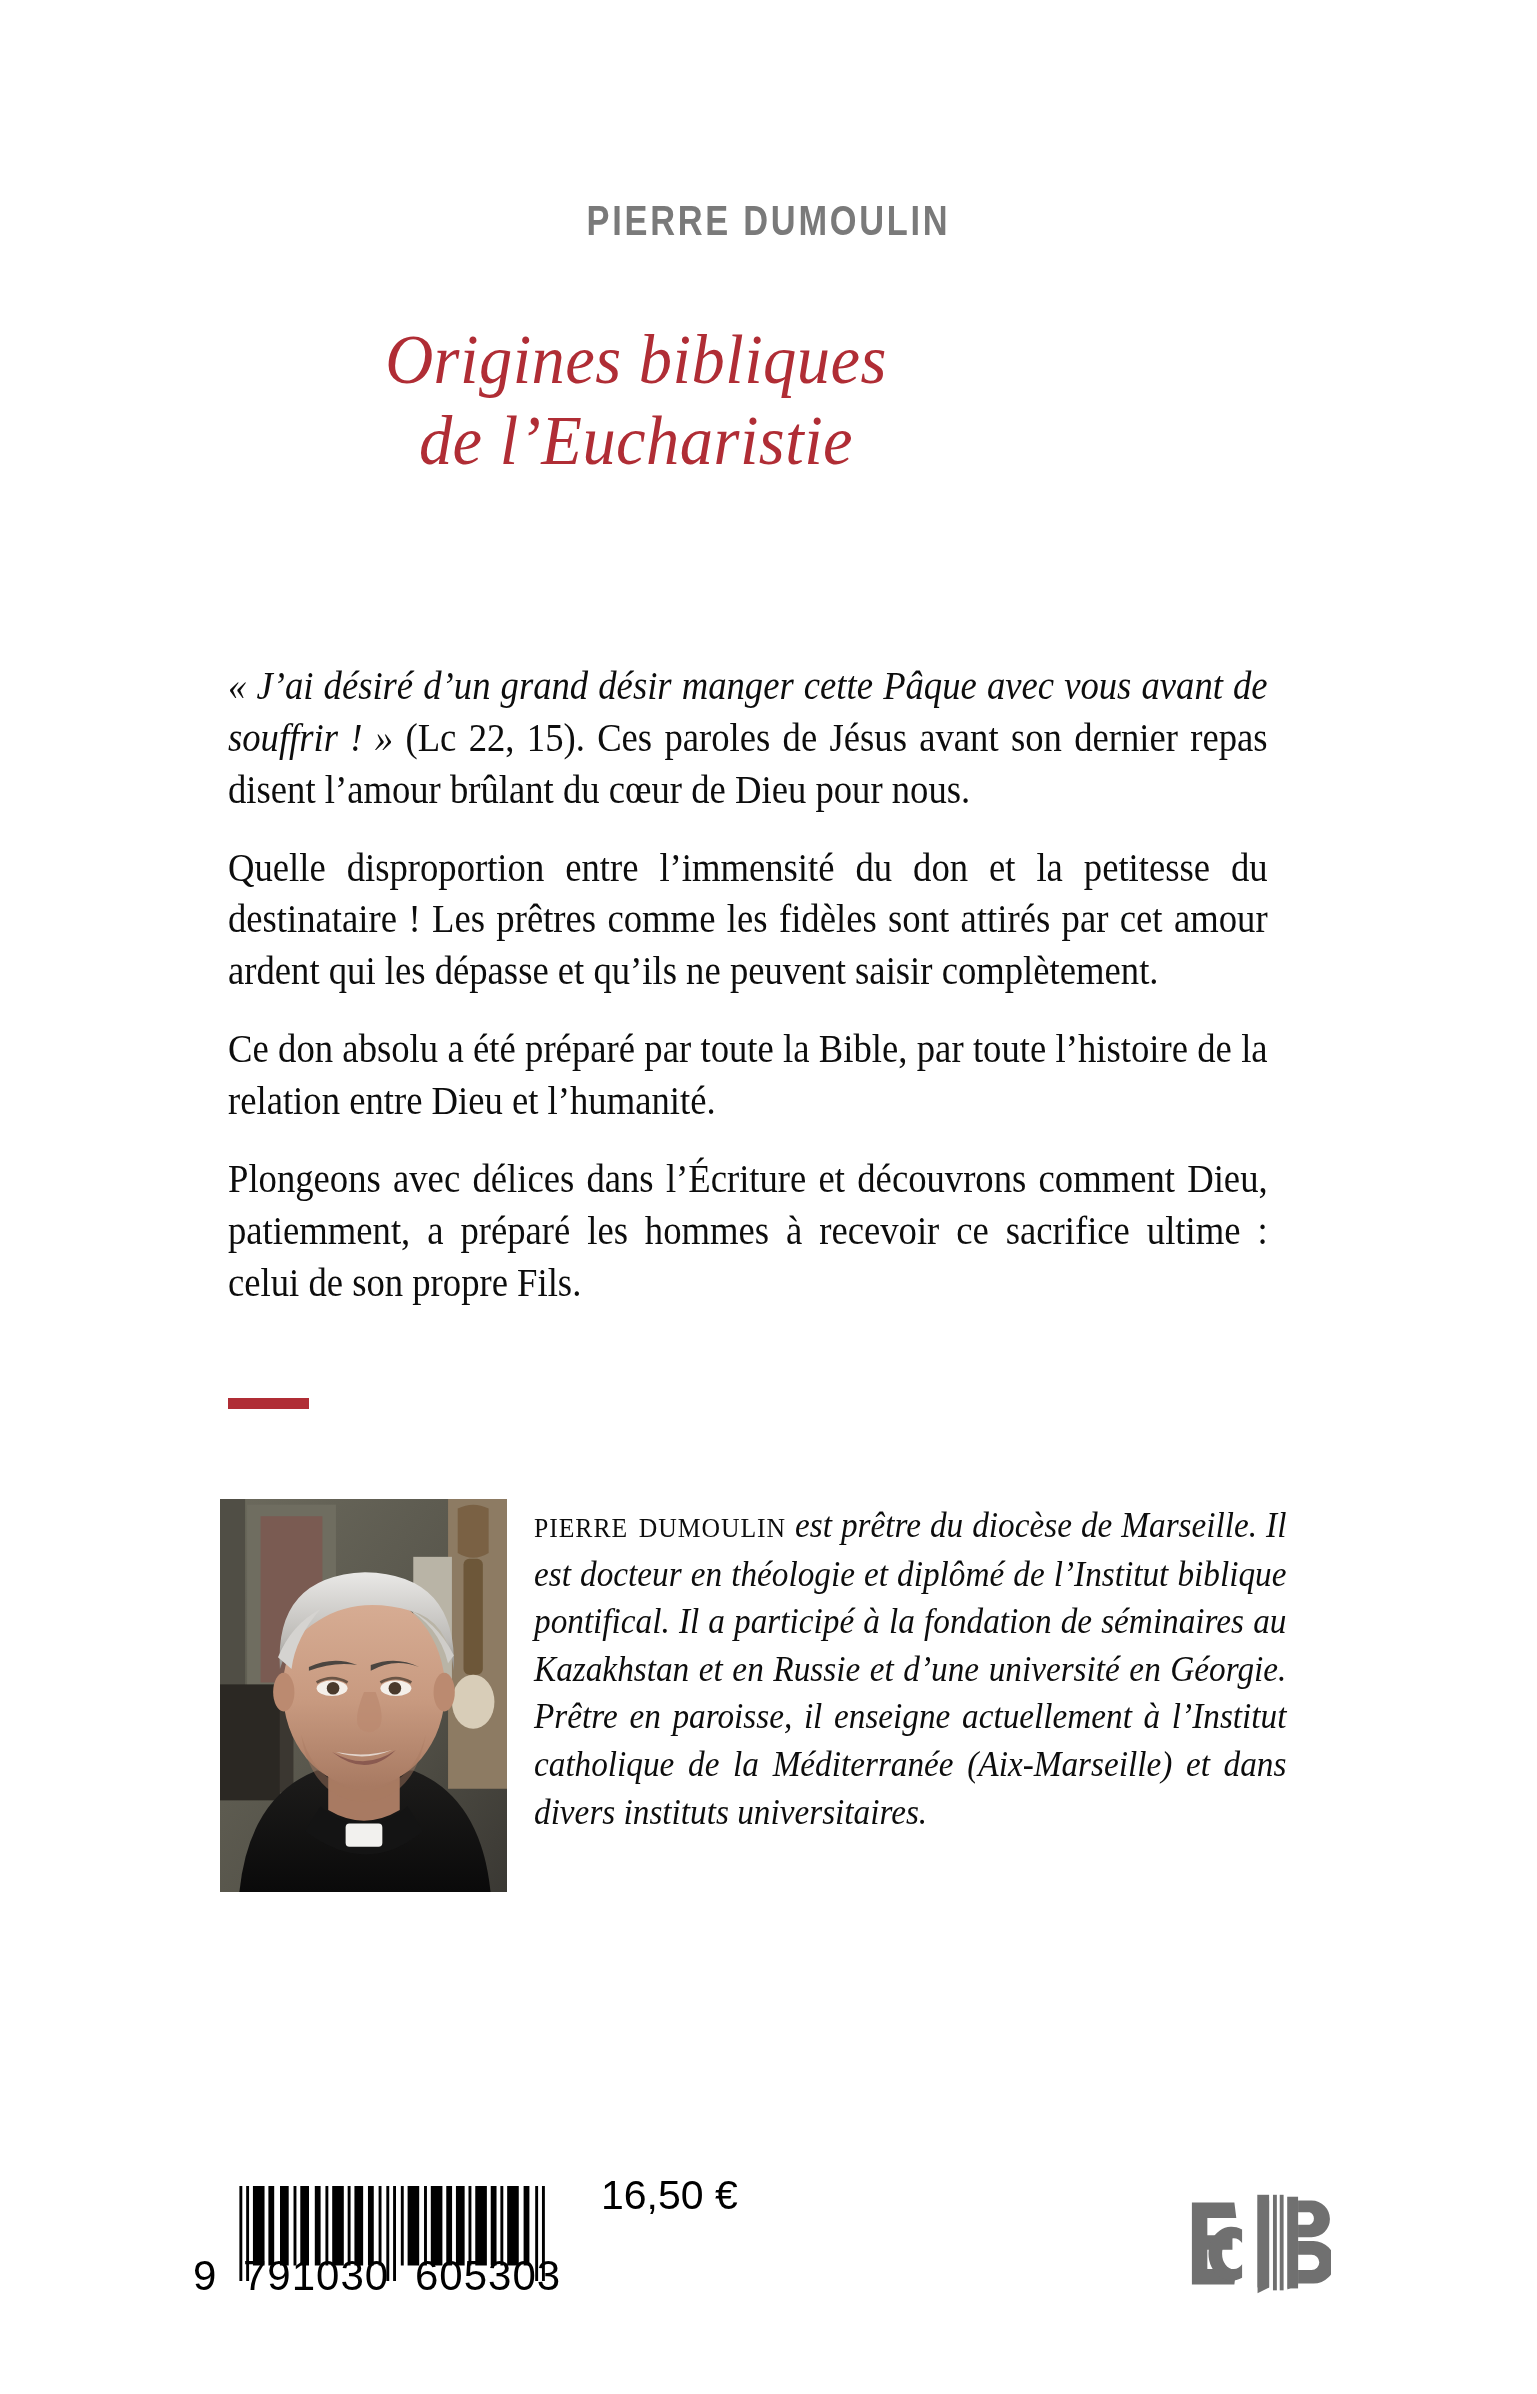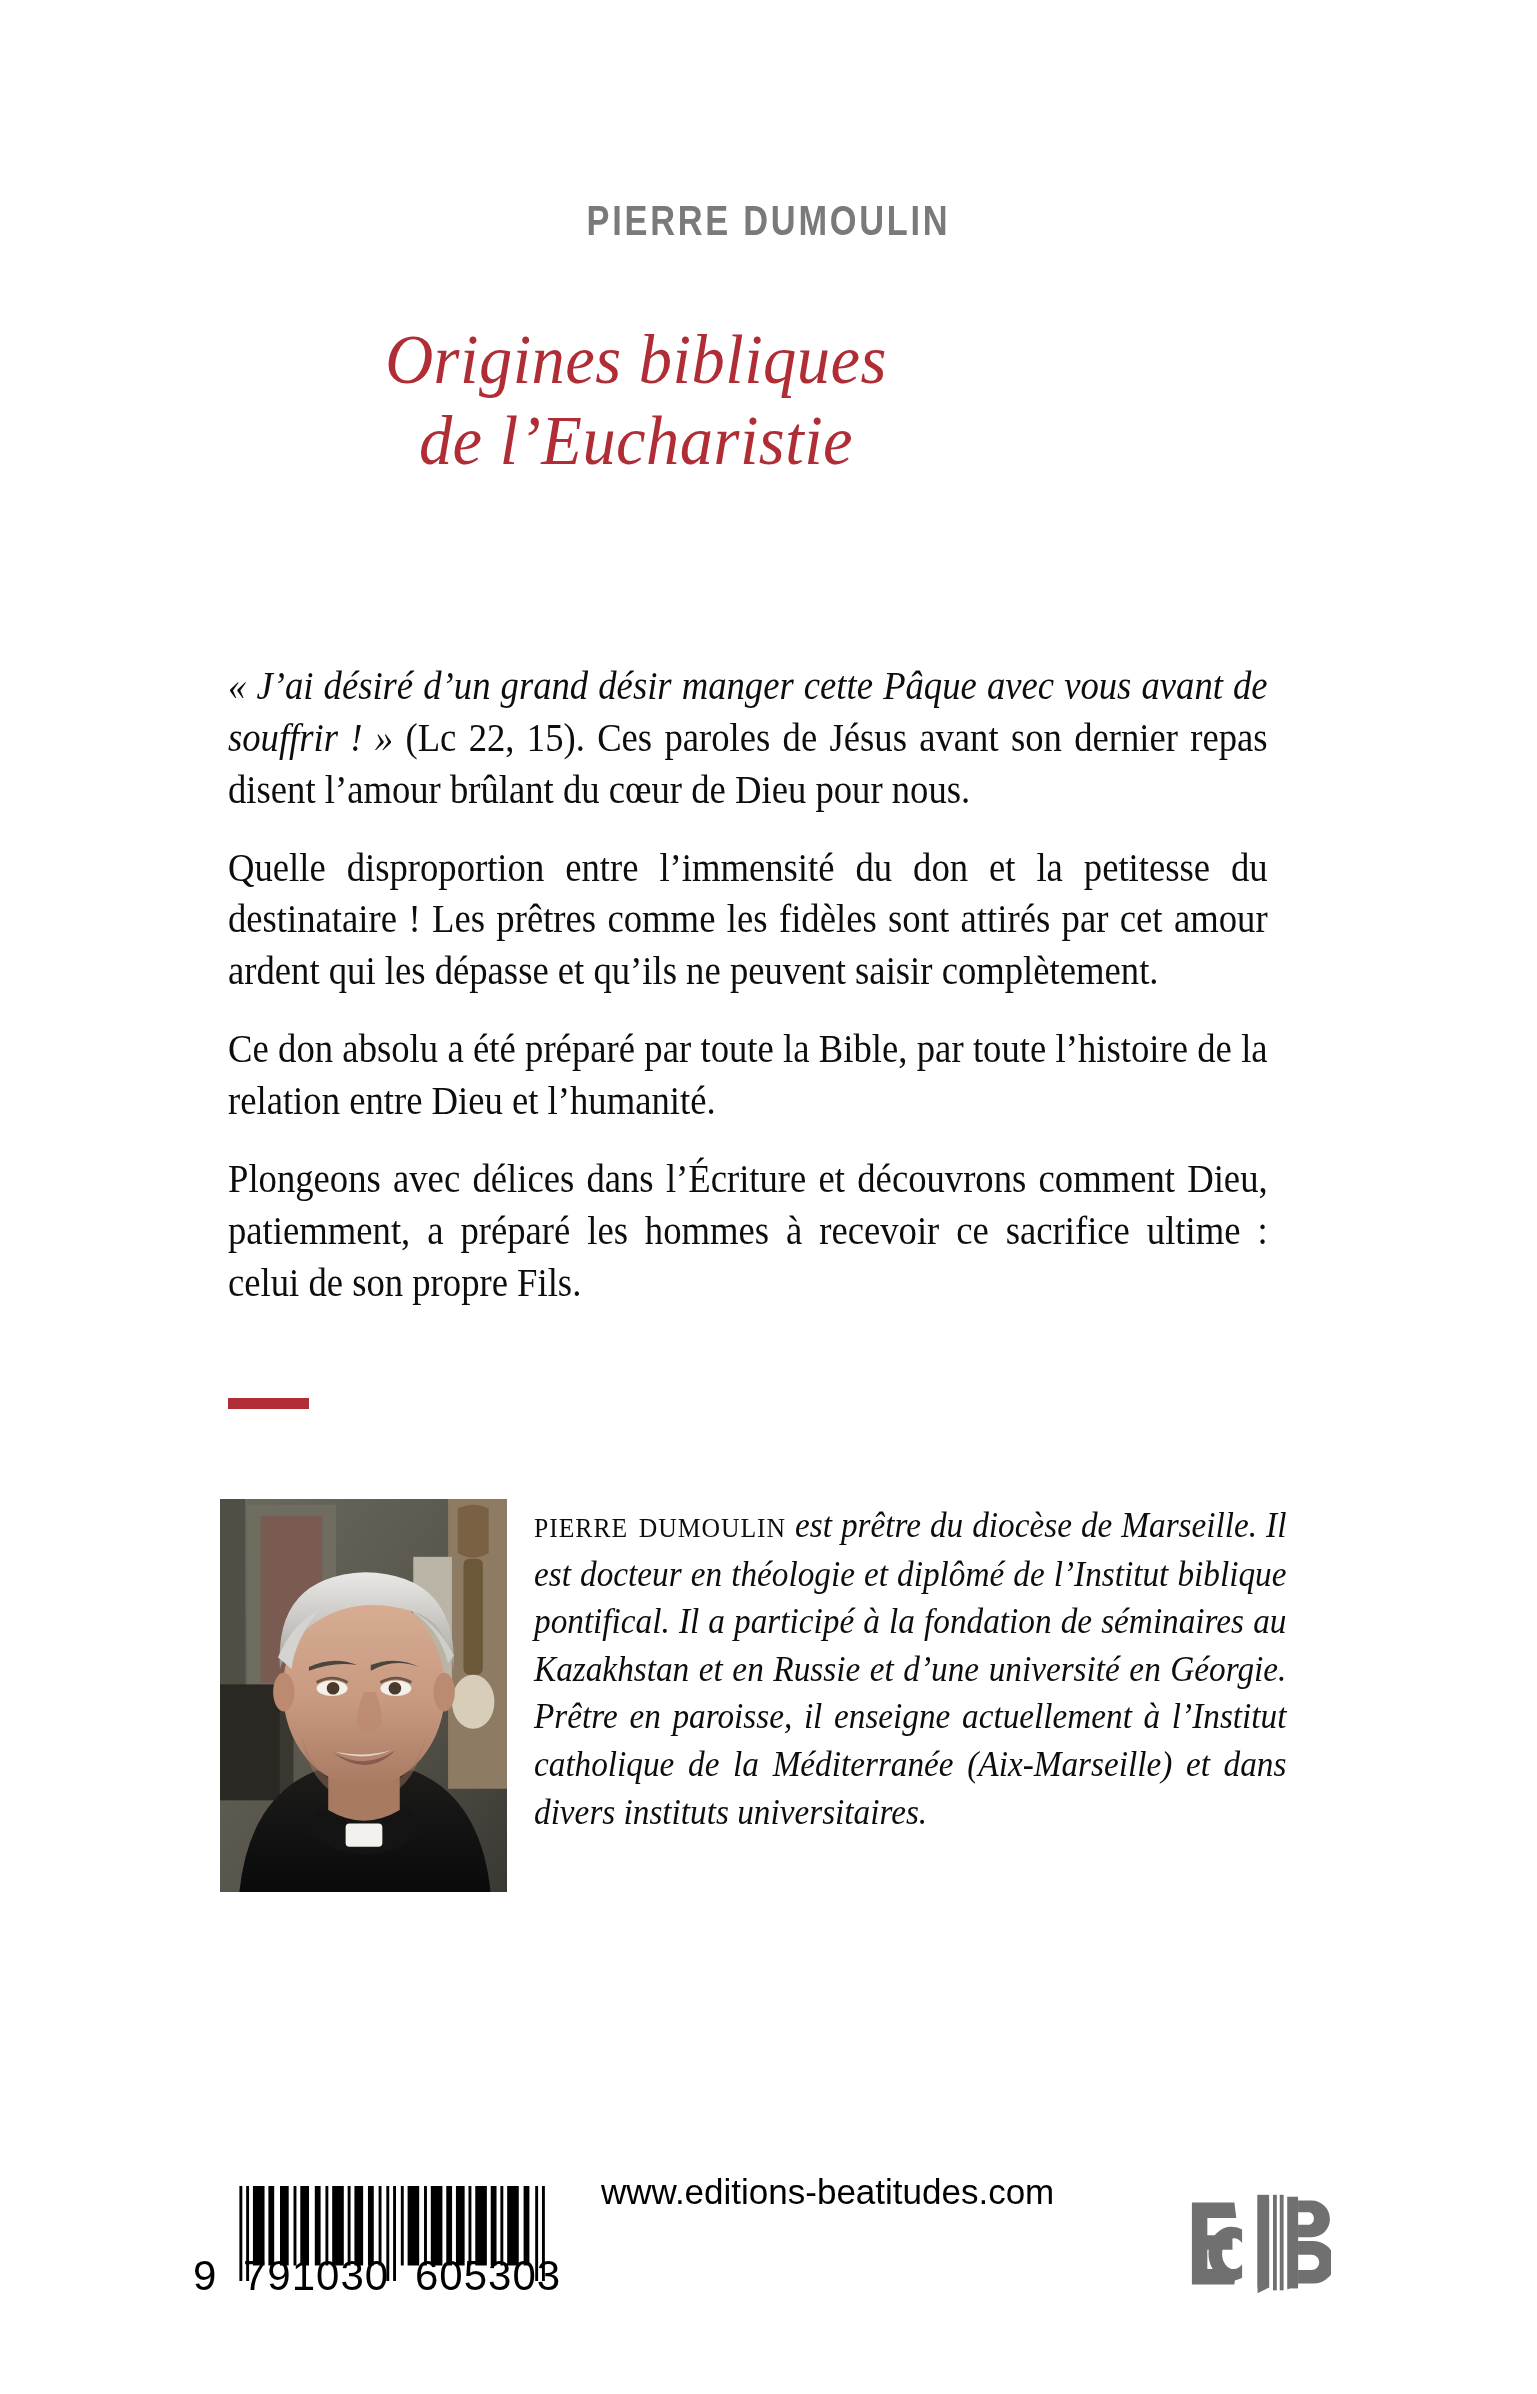--- a/index.html
+++ b/index.html
@@ -304,21 +304,21 @@
       </g>
     </svg>
     <div class="barcode-digits">
       <span class="lead">9</span>
       <span class="grpA">791030</span>
       <span class="grpB">605303</span>
     </div>
   </div>
 
   <div class="pub-info">
-    <div class="site">www.editions-beatitudes.com</div>
+    <div class="price">16,50 €</div>
   </div>
 
   <div class="edb-logo">
     <svg viewBox="0 0 150 115">
       <g fill="#707070">
 
         <path d="M6 14 h44 l2 16 h-30 v18 h26 v15 h-26 v20 h30 l-2 16 h-44 z"></path>
 
         <path d="M58 42 a24 28 0 1 0 0 50 l0 -14 a12 16 0 1 1 0 -22 z"></path>
         <rect x="74" y="6" width="12" height="96"></rect>

